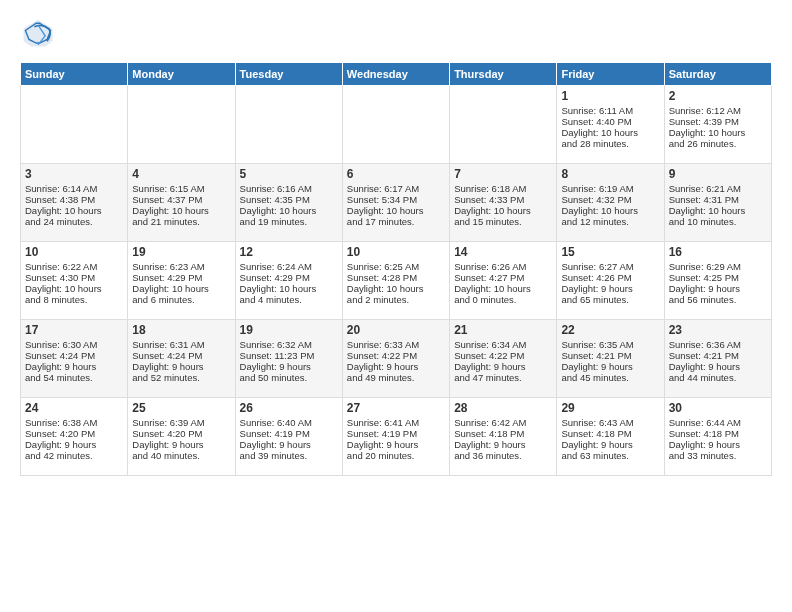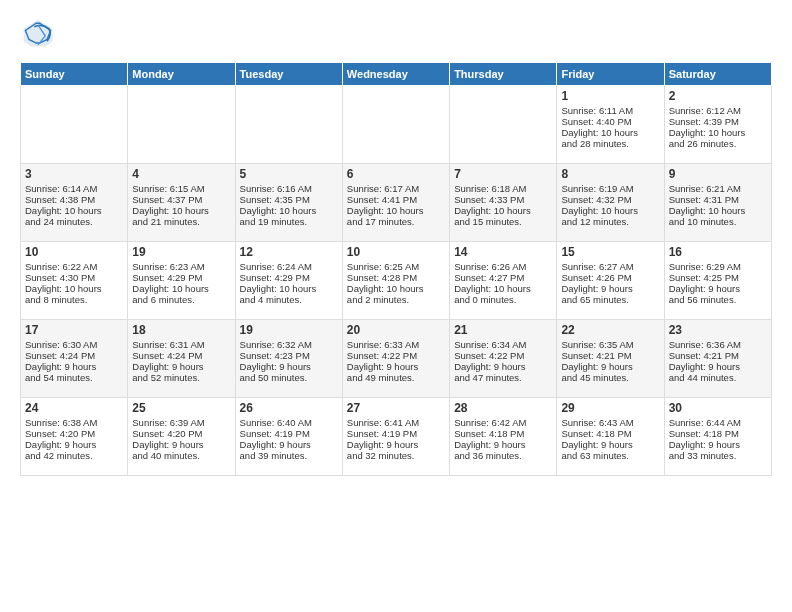--- a/index.html
+++ b/index.html
@@ -160,21 +160,21 @@
           <td>
             <span class="day-num">5</span>
             <div>Sunrise: 6:16 AM</div>
             <div>Sunset: 4:35 PM</div>
             <div>Daylight: 10 hours</div>
             <div>and 19 minutes.</div>
           </td>
           <td>
             <span class="day-num">6</span>
             <div>Sunrise: 6:17 AM</div>
-            <div>Sunset: 4:41 PM</div>
+            <div>Sunset: 5:34 PM</div>
             <div>Daylight: 10 hours</div>
             <div>and 17 minutes.</div>
           </td>
           <td>
             <span class="day-num">7</span>
             <div>Sunrise: 6:18 AM</div>
             <div>Sunset: 4:33 PM</div>
             <div>Daylight: 10 hours</div>
             <div>and 15 minutes.</div>
           </td>
@@ -255,21 +255,21 @@
           <td>
             <span class="day-num">18</span>
             <div>Sunrise: 6:31 AM</div>
             <div>Sunset: 4:24 PM</div>
             <div>Daylight: 9 hours</div>
             <div>and 52 minutes.</div>
           </td>
           <td>
             <span class="day-num">19</span>
             <div>Sunrise: 6:32 AM</div>
-            <div>Sunset: 4:23 PM</div>
+            <div>Sunset: 11:23 PM</div>
             <div>Daylight: 9 hours</div>
             <div>and 50 minutes.</div>
           </td>
           <td>
             <span class="day-num">20</span>
             <div>Sunrise: 6:33 AM</div>
             <div>Sunset: 4:22 PM</div>
             <div>Daylight: 9 hours</div>
             <div>and 49 minutes.</div>
           </td>
@@ -315,21 +315,21 @@
             <div>Sunrise: 6:40 AM</div>
             <div>Sunset: 4:19 PM</div>
             <div>Daylight: 9 hours</div>
             <div>and 39 minutes.</div>
           </td>
           <td>
             <span class="day-num">27</span>
             <div>Sunrise: 6:41 AM</div>
             <div>Sunset: 4:19 PM</div>
             <div>Daylight: 9 hours</div>
-            <div>and 32 minutes.</div>
+            <div>and 20 minutes.</div>
           </td>
           <td>
             <span class="day-num">28</span>
             <div>Sunrise: 6:42 AM</div>
             <div>Sunset: 4:18 PM</div>
             <div>Daylight: 9 hours</div>
             <div>and 36 minutes.</div>
           </td>
           <td>
             <span class="day-num">29</span>

